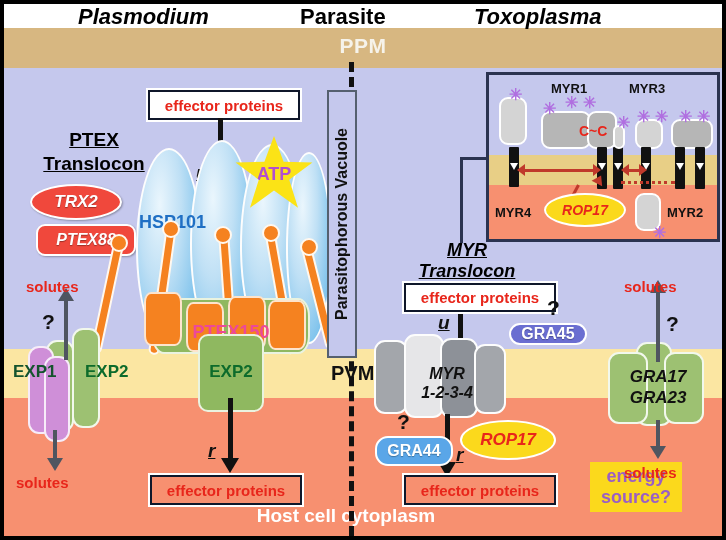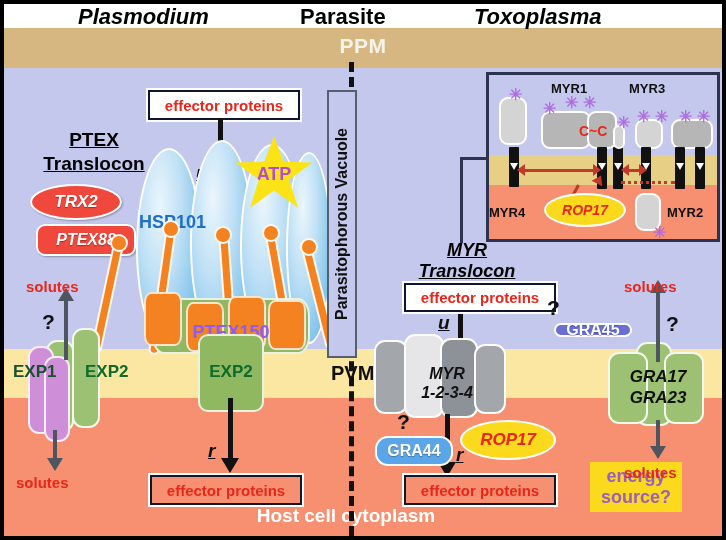--- a/index.html
+++ b/index.html
@@ -52,21 +52,21 @@
 
   .atp{position:absolute;left:234px;top:136px;width:80px;height:78px;background:#fbe316;
        clip-path:polygon(50% 0%,62% 33%,98% 34%,69% 56%,80% 92%,50% 70%,20% 92%,31% 56%,2% 34%,38% 33%);
        filter:drop-shadow(0 0 2px #fff);}
   .atp span{position:absolute;left:0;top:28px;width:80px;text-align:center;font-size:18px;font-weight:bold;color:#b24fd0;}
 
   .rod{position:absolute;background:#f58220;border:2px solid #fff8ef;border-radius:7px;box-sizing:border-box;}
   .knob{position:absolute;width:18px;height:18px;border-radius:50%;background:#f58220;border:2px solid #fff8ef;box-sizing:border-box;}
 
   .ptex150-base{position:absolute;left:152px;top:298px;width:158px;height:56px;background:#8fb860;border:2px solid #eaf3e0;border-radius:12px/18px;box-sizing:border-box;}
-  .ptex150-txt{position:absolute;left:152px;top:322px;width:158px;text-align:center;font-size:18px;font-weight:bold;color:#8b5cf6;}
+  .ptex150-txt{position:absolute;left:152px;top:322px;width:158px;text-align:center;font-size:18px;font-weight:bold;color:#ec4899;}
   .cyl{position:absolute;background:#f58220;border:2px solid #fde4cd;border-radius:7px/10px;box-sizing:border-box;}
 
   .exp2-plug{position:absolute;left:198px;top:334px;width:66px;height:78px;background:#8fb860;border:2px solid #eaf3e0;border-radius:10px;box-sizing:border-box;}
   .exp2-plug-lbl{position:absolute;left:198px;top:362px;width:66px;text-align:center;font-size:17px;font-weight:bold;color:#0d6b2b;}
   .exp2-label{position:absolute;left:85px;top:362px;font-size:17px;font-weight:bold;color:#0d6b2b;}
   .exp1-label{position:absolute;left:13px;top:362px;font-size:17px;font-weight:bold;color:#14532d;}
 
   .green-cap{position:absolute;background:#9dc172;border:2px solid #f2f8ec;border-radius:11px;box-sizing:border-box;}
   .purple-cap{position:absolute;background:#cf8fd8;border:2px solid #f7ecf9;border-radius:11px;box-sizing:border-box;}
 
@@ -80,21 +80,21 @@
 
   .ul-letter{position:absolute;font-size:19px;font-weight:bold;font-style:italic;color:#111;text-decoration:underline;}
   .qmark{position:absolute;font-size:21px;font-weight:bold;color:#111;}
 
   
   .myr-title{position:absolute;left:402px;top:240px;width:130px;text-align:center;font-size:18px;font-weight:bold;font-style:italic;color:#000;text-decoration:underline;line-height:21px;}
   .gcap{position:absolute;border:2px solid #fdfdfd;border-radius:11px;box-sizing:border-box;}
   .myr-lbl{position:absolute;left:410px;top:364px;width:74px;text-align:center;font-size:16px;font-weight:bold;font-style:italic;color:#111;line-height:19px;}
 
   .ovalpill{position:absolute;display:flex;align-items:center;justify-content:center;border-radius:13px;font-weight:bold;color:#fff;box-sizing:border-box;border:2px solid #fff;text-shadow:0 1px 1px rgba(0,0,0,.3);}
-  .gra45{left:554px;top:323px;width:78px;height:14px;background:#6a6ed1;font-size:16px;}
+  .gra45{left:509px;top:323px;width:78px;height:22px;background:#6a6ed1;font-size:16px;}
   .gra44{left:375px;top:436px;width:78px;height:30px;background:#5aa6e8;font-size:16px;}
   .rop17-main{position:absolute;left:460px;top:420px;width:92px;height:36px;border-radius:50%;background:#fbd91c;border:2px solid #fff;display:flex;align-items:center;justify-content:center;font-size:17px;font-weight:bold;font-style:italic;color:#e8261b;}
 
   .energy{position:absolute;left:590px;top:462px;width:92px;height:50px;background:#fbd91c;display:flex;align-items:center;justify-content:center;text-align:center;font-size:18px;font-weight:bold;color:#9a5fc4;line-height:21px;}
 
   .gra17-lbl{position:absolute;left:610px;top:366px;width:96px;text-align:center;font-size:17px;font-weight:bold;font-style:italic;color:#111;line-height:21px;}
 
   
   .inset{position:absolute;left:486px;top:72px;width:234px;height:170px;border:3px solid #2b3350;box-sizing:border-box;overflow:hidden;background:#c5c8ed;}
   .ins-band-pv{position:absolute;left:0;top:0;width:100%;height:80px;background:#c5c8ed;}
@@ -253,21 +253,21 @@
   <div class="connector" style="left:460px;top:157px;width:3px;height:86px;"></div>
 
   <div class="inset">
     <div class="ins-band-pv"></div>
     <div class="ins-band-pvm"></div>
     <div class="ins-band-host"></div>
 
     <div class="ins-blob light" style="left:10px;top:22px;width:28px;height:48px;"></div>
     <div class="ins-tm" style="left:20px;top:72px;height:40px;"></div>
     <div class="ins-tm-arrow" style="left:21px;top:88px;"></div>
-    <div class="ins-label" style="left:0;top:130px;">MYR4</div>
+    <div class="ins-label" style="left:6px;top:130px;">MYR4</div>
 
     <div class="ins-blob" style="left:52px;top:36px;width:50px;height:38px;"></div>
     <div class="ins-blob" style="left:98px;top:36px;width:30px;height:38px;"></div>
     <div class="cc" style="left:90px;top:48px;">C~C</div>
     <div class="ins-label" style="left:62px;top:6px;">MYR1</div>
     <div class="ins-tm" style="left:108px;top:72px;height:42px;"></div>
     <div class="ins-tm-arrow" style="left:109px;top:88px;"></div>
     <div class="ins-tm" style="left:124px;top:72px;height:42px;"></div>
     <div class="ins-tm-arrow" style="left:125px;top:88px;"></div>
     <div class="ins-blob light" style="left:124px;top:50px;width:12px;height:24px;"></div>

